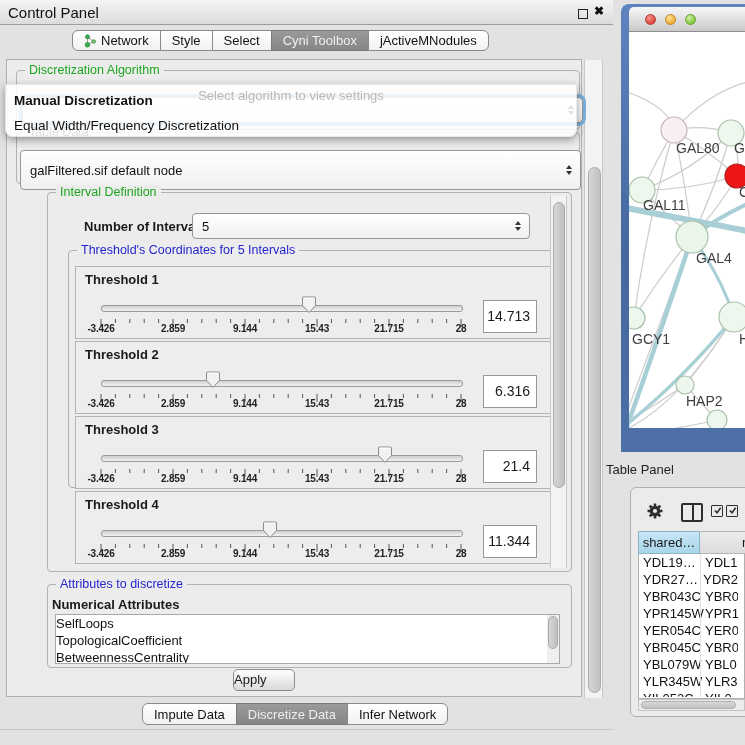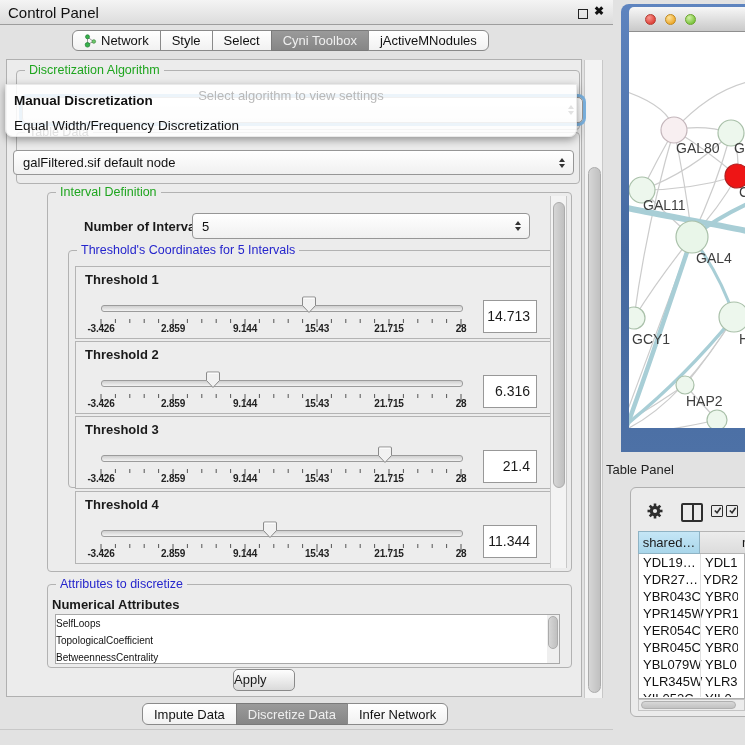--- a/index.html
+++ b/index.html
@@ -43,40 +43,40 @@
   .stepper .dn{border-top:4px solid #333}
 
   #alg-combo{left:22px;top:97px;width:561px;height:26px;border-radius:5px;
     box-shadow:0 0 0 3px #79b0dd;z-index:1}
   #popup{left:5px;top:84px;width:570px;height:51px;z-index:5;
     background:rgba(255,255,255,0.86);border-radius:0 0 8px 8px;
     box-shadow:0 3px 9px rgba(0,0,0,0.38);border:1px solid rgba(0,0,0,0.08)}
   #popup-hint{left:0;top:3px;width:100%;text-align:center;font-size:13px;color:#b9b9b9}
   .popup-opt{left:8px;height:16px;font-size:13.5px;color:#111;white-space:nowrap}
 
-  #td-combo{left:13px;top:150px;width:561px;height:25px}
+  #td-combo{left:20px;top:150px;width:561px;height:40px}
   #ni-combo{left:192px;top:213px;width:338px;height:26px}
   #ni-label{left:84px;top:219px;font-size:13px;font-weight:bold}
 
   .thr-panel{position:absolute;left:6px;width:478px;height:73px;border:1px solid #b4b4b4;background:#ededed;box-sizing:border-box}
   .thr-label{position:absolute;left:9px;top:5px;font-size:13px;font-weight:bold}
   .thr-track{position:absolute;left:25px;top:38px;width:360px;height:5px;border:1px solid #9b9b9b;
     border-radius:3px;background:linear-gradient(#cfcfcf,#f2f2f2)}
   .thr-thumb{position:absolute;top:29px}
   .thr-ticks{position:absolute;left:17px;top:47px}
   .ticklab{position:absolute;top:56px;width:40px;text-align:center;font-size:10px;font-weight:bold;color:#222;letter-spacing:-0.2px}
   .thr-value{position:absolute;left:407px;top:33px;width:54px;height:33px;background:#fff;border:1px solid #989898;
     box-sizing:border-box;font-size:14px;text-align:right;line-height:31px;padding-right:6px}
 
   .vtrack{background:#f3f3f3;border-left:1px solid #c8c8c8;border-right:1px solid #c8c8c8;box-sizing:border-box}
   .vthumb{background:linear-gradient(90deg,#d6d6d6,#c0c0c0);border:1px solid #ababab;border-radius:7px;box-sizing:border-box}
 
   #listbox{left:55px;top:614px;width:505px;height:50px;background:#fff;border:1px solid #a8a8a8;
     box-sizing:border-box;overflow:hidden}
-  .listitem{font-size:10px;line-height:17px;padding-left:0;color:#111;white-space:nowrap}
+  .listitem{font-size:13px;line-height:17px;padding-left:0;color:#111;white-space:nowrap}
 
   #apply-btn{left:233px;top:669px;width:62px;height:22px;background:linear-gradient(#fefefe,#dadada);
     border:1px solid #8a8a8a;border-radius:5px;box-sizing:border-box;font-size:13px;text-align:left;line-height:20px}
   #cp-bottom-line{left:0;top:729px;width:613px;height:1px;background:#c8c8c8}
 
   
   #net-window{left:621px;top:4px;width:124px;height:448px;border-radius:8px 0 0 0;
     background:linear-gradient(180deg,#5e84bf,#44689f 55%,#4d71a6)}
   #net-titlebar{left:629px;top:7px;width:116px;height:25px;border-radius:5px 0 0 0;
     background:linear-gradient(#f7f7f7,#c9c9c9);border-bottom:1px solid #8f8f8f;box-sizing:border-box}

